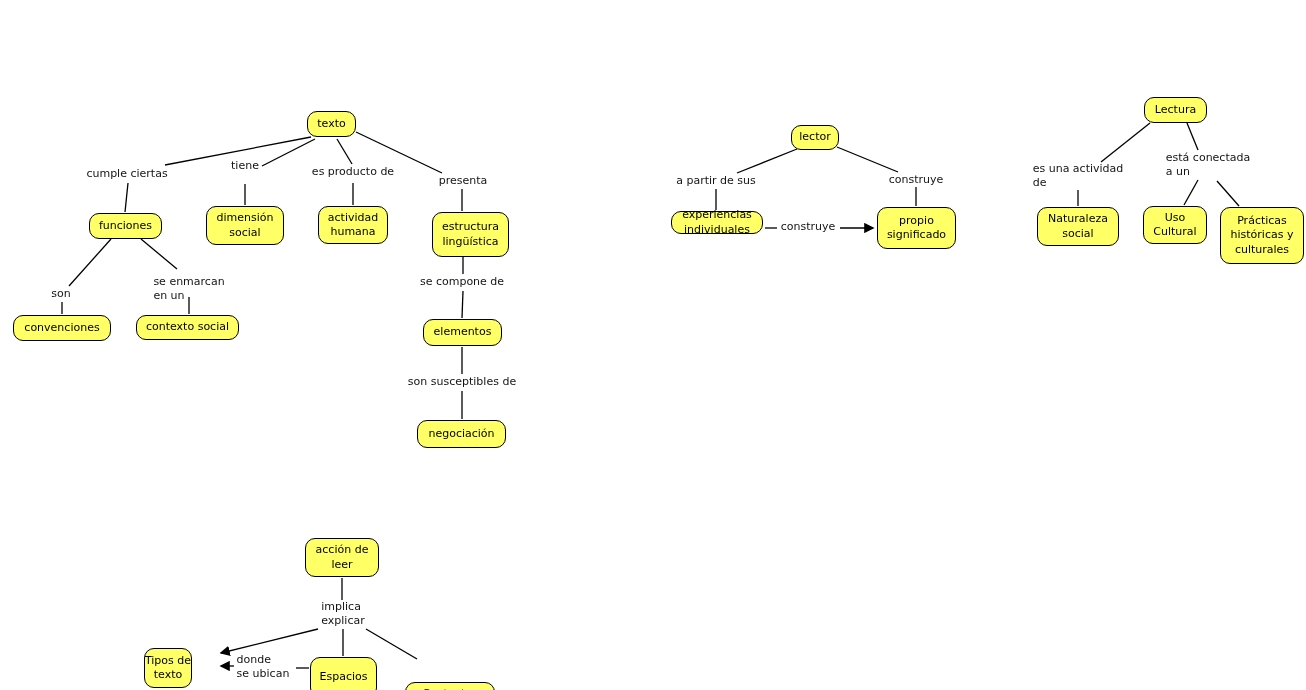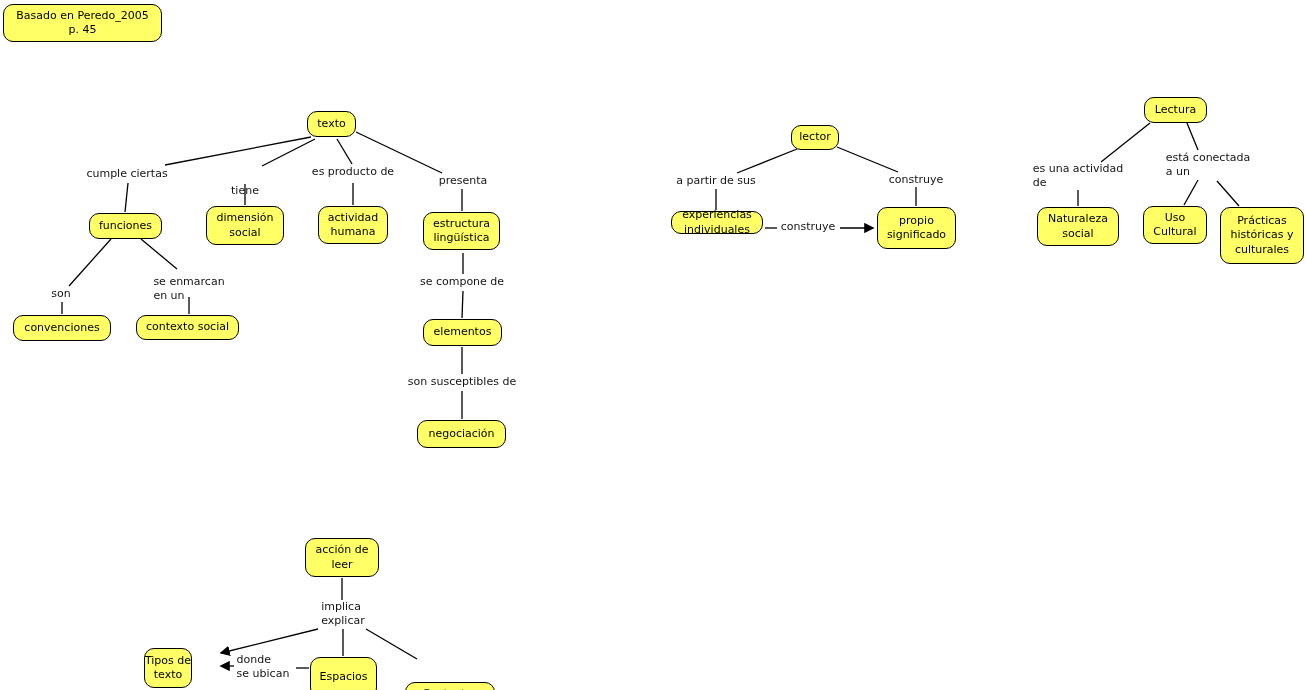--- a/index.html
+++ b/index.html
@@ -68,29 +68,27 @@
     <line x1="1198" y1="180" x2="1184" y2="205"></line>
     <line x1="1217" y1="181" x2="1239" y2="206"></line>
     <line x1="342" y1="578" x2="342" y2="600"></line>
     <line x1="318" y1="629" x2="221" y2="653" marker-end="url(#arrowhead)"></line>
     <line x1="343" y1="629" x2="343" y2="656"></line>
     <line x1="366" y1="629" x2="417" y2="659"></line>
     <line x1="309" y1="668" x2="296" y2="668"></line>
     <line x1="234" y1="666" x2="221" y2="666" marker-end="url(#arrowhead)"></line>
   </svg>
 
-  <div class="node" style="left:3px;top:4px;width:159px;height:38px">Basado en Peredo_2005
-p. 45</div>
   <div class="node" style="left:307px;top:111px;width:49px;height:26px">texto</div>
   <div class="node" style="left:89px;top:213px;width:73px;height:26px">funciones</div>
   <div class="node" style="left:206px;top:206px;width:78px;height:39px">dimensión
 social</div>
   <div class="node" style="left:318px;top:206px;width:70px;height:38px">actividad
 humana</div>
-  <div class="node" style="left:423px;top:212px;width:77px;height:38px">estructura
+  <div class="node" style="left:432px;top:212px;width:77px;height:45px">estructura
 lingüística</div>
   <div class="node" style="left:13px;top:315px;width:98px;height:26px">convenciones</div>
   <div class="node" style="left:136px;top:315px;width:103px;height:25px">contexto social</div>
   <div class="node" style="left:423px;top:319px;width:79px;height:27px">elementos</div>
   <div class="node" style="left:417px;top:420px;width:89px;height:28px">negociación</div>
   <div class="node" style="left:791px;top:125px;width:48px;height:25px">lector</div>
   <div class="node" style="left:671px;top:211px;width:92px;height:23px">experiencias
 individuales</div>
   <div class="node" style="left:877px;top:207px;width:79px;height:42px">propio
 significado</div>
@@ -103,21 +101,21 @@
 históricas y
 culturales</div>
   <div class="node" style="left:305px;top:538px;width:74px;height:39px">acción de
 leer</div>
   <div class="node" style="left:144px;top:648px;width:48px;height:40px">Tipos de
 texto</div>
   <div class="node" style="left:310px;top:657px;width:67px;height:41px">Espacios</div>
   <div class="node" style="left:405px;top:682px;width:90px;height:25px">Contextos</div>
 
   <div class="link-label" style="left:127px;top:174px">cumple ciertas</div>
-  <div class="link-label" style="left:245px;top:191px">tiene</div>
+  <div class="link-label" style="left:245px;top:166px">tiene</div>
   <div class="link-label" style="left:353px;top:172px">es producto de</div>
   <div class="link-label" style="left:463px;top:181px">presenta</div>
   <div class="link-label" style="left:61px;top:294px">son</div>
   <div class="link-label" style="left:189px;top:289px">se enmarcan
 en un</div>
   <div class="link-label" style="left:462px;top:282px">se compone de</div>
   <div class="link-label" style="left:462px;top:382px">son susceptibles de</div>
   <div class="link-label" style="left:716px;top:181px">a partir de sus</div>
   <div class="link-label" style="left:916px;top:180px">construye</div>
   <div class="link-label" style="left:808px;top:227px">construye</div>

